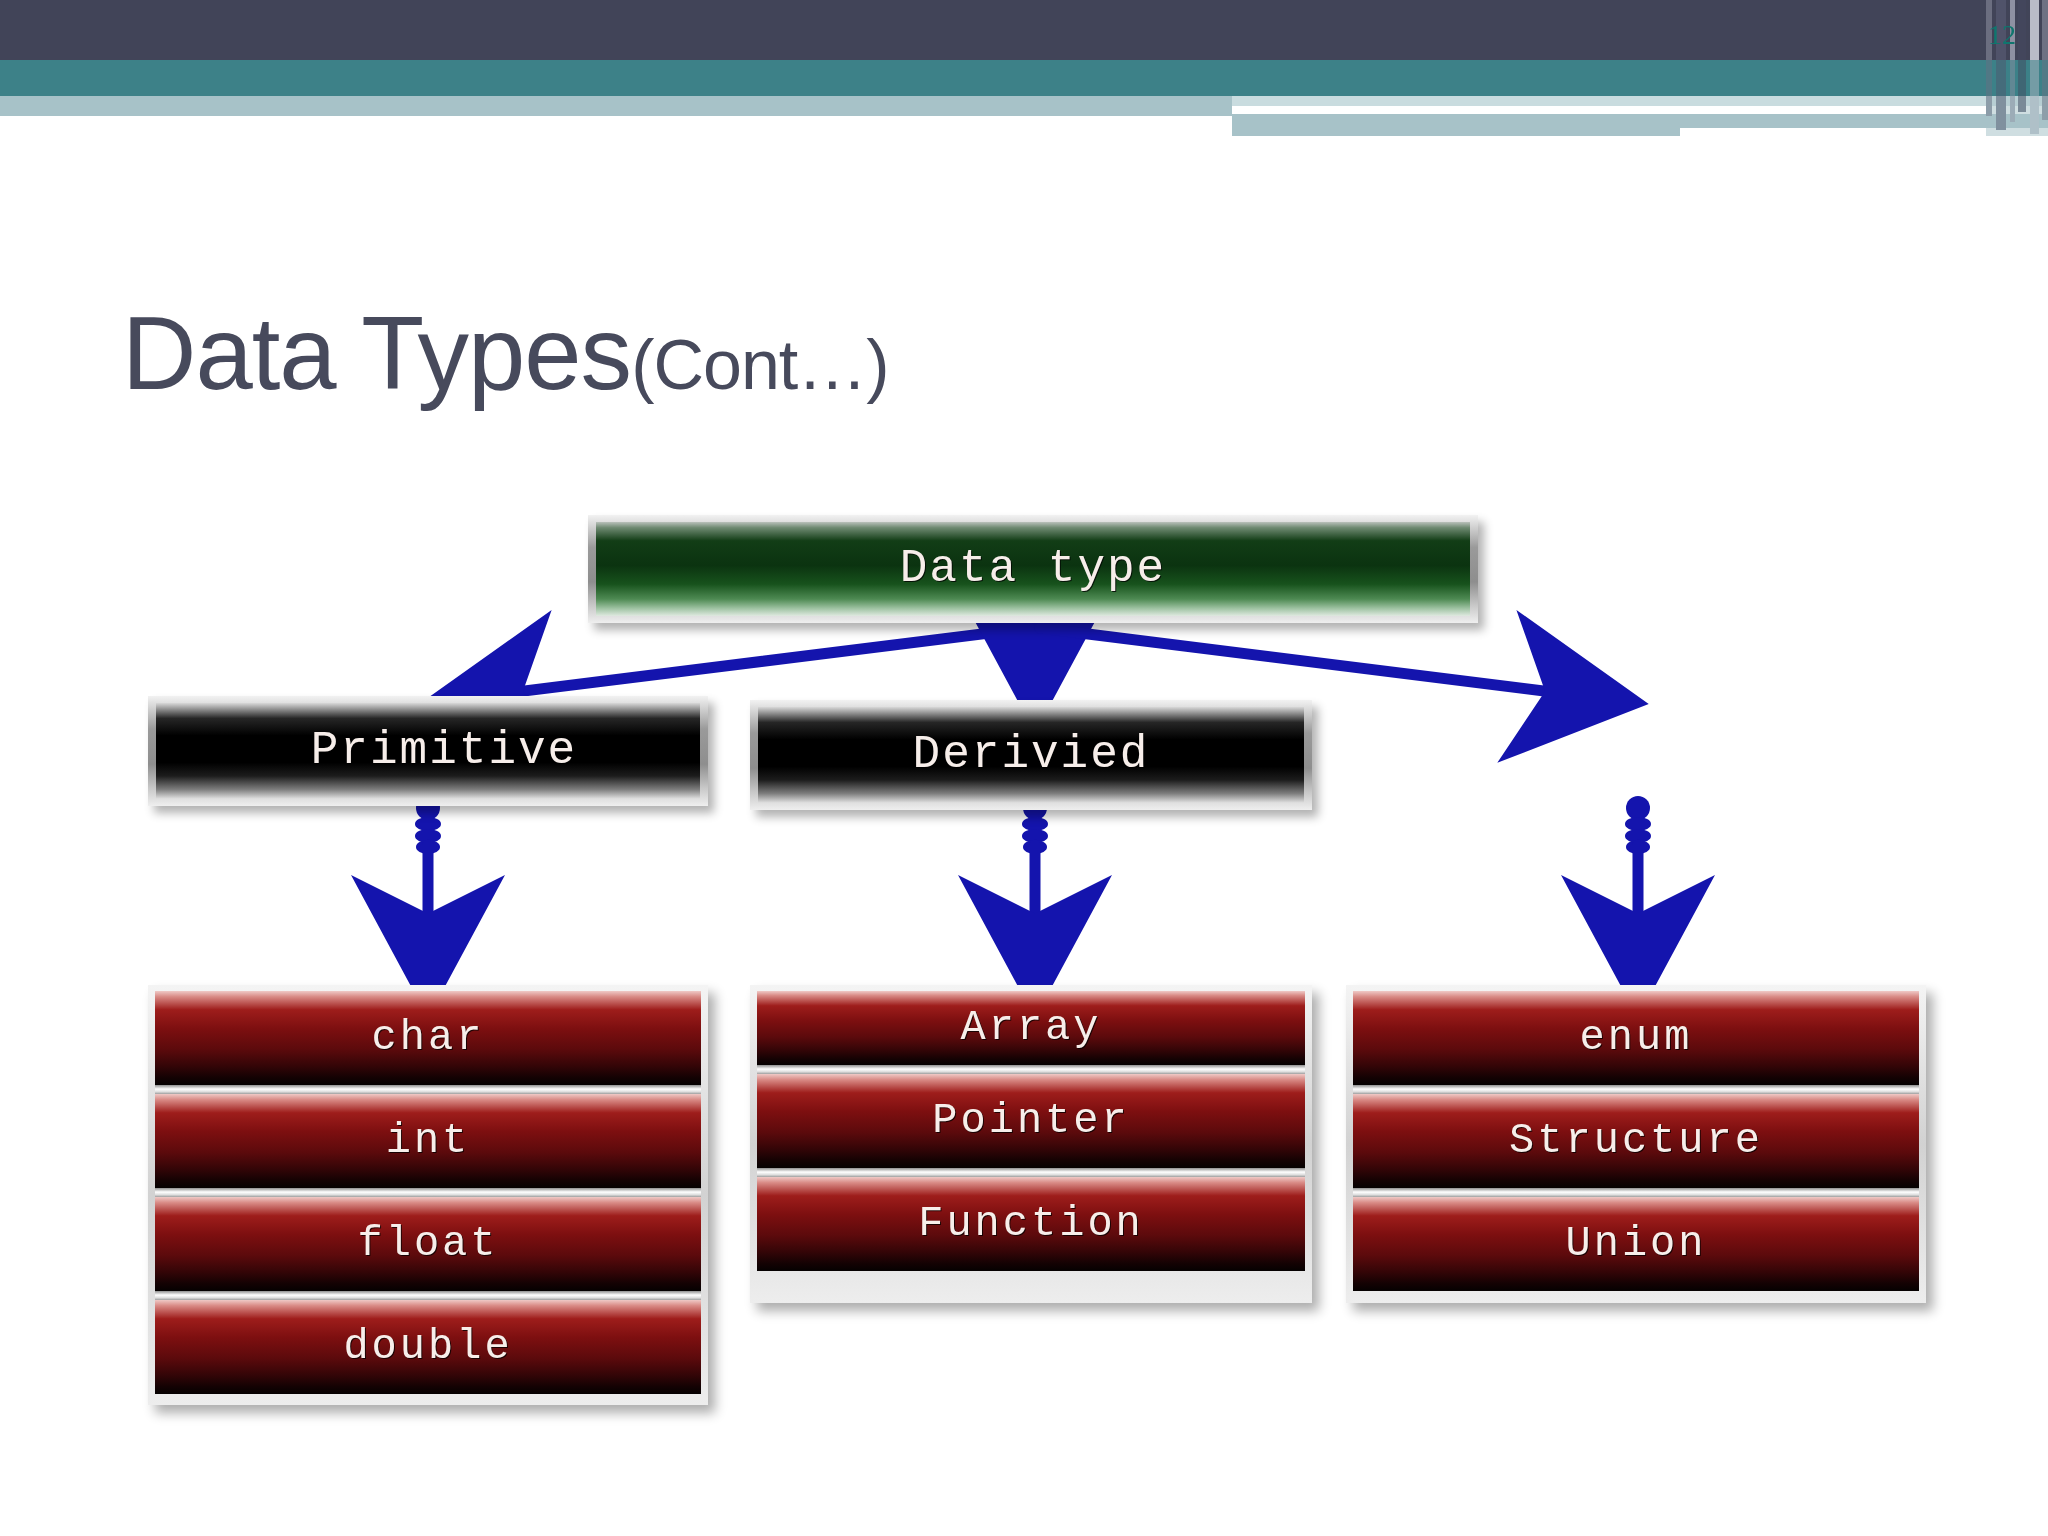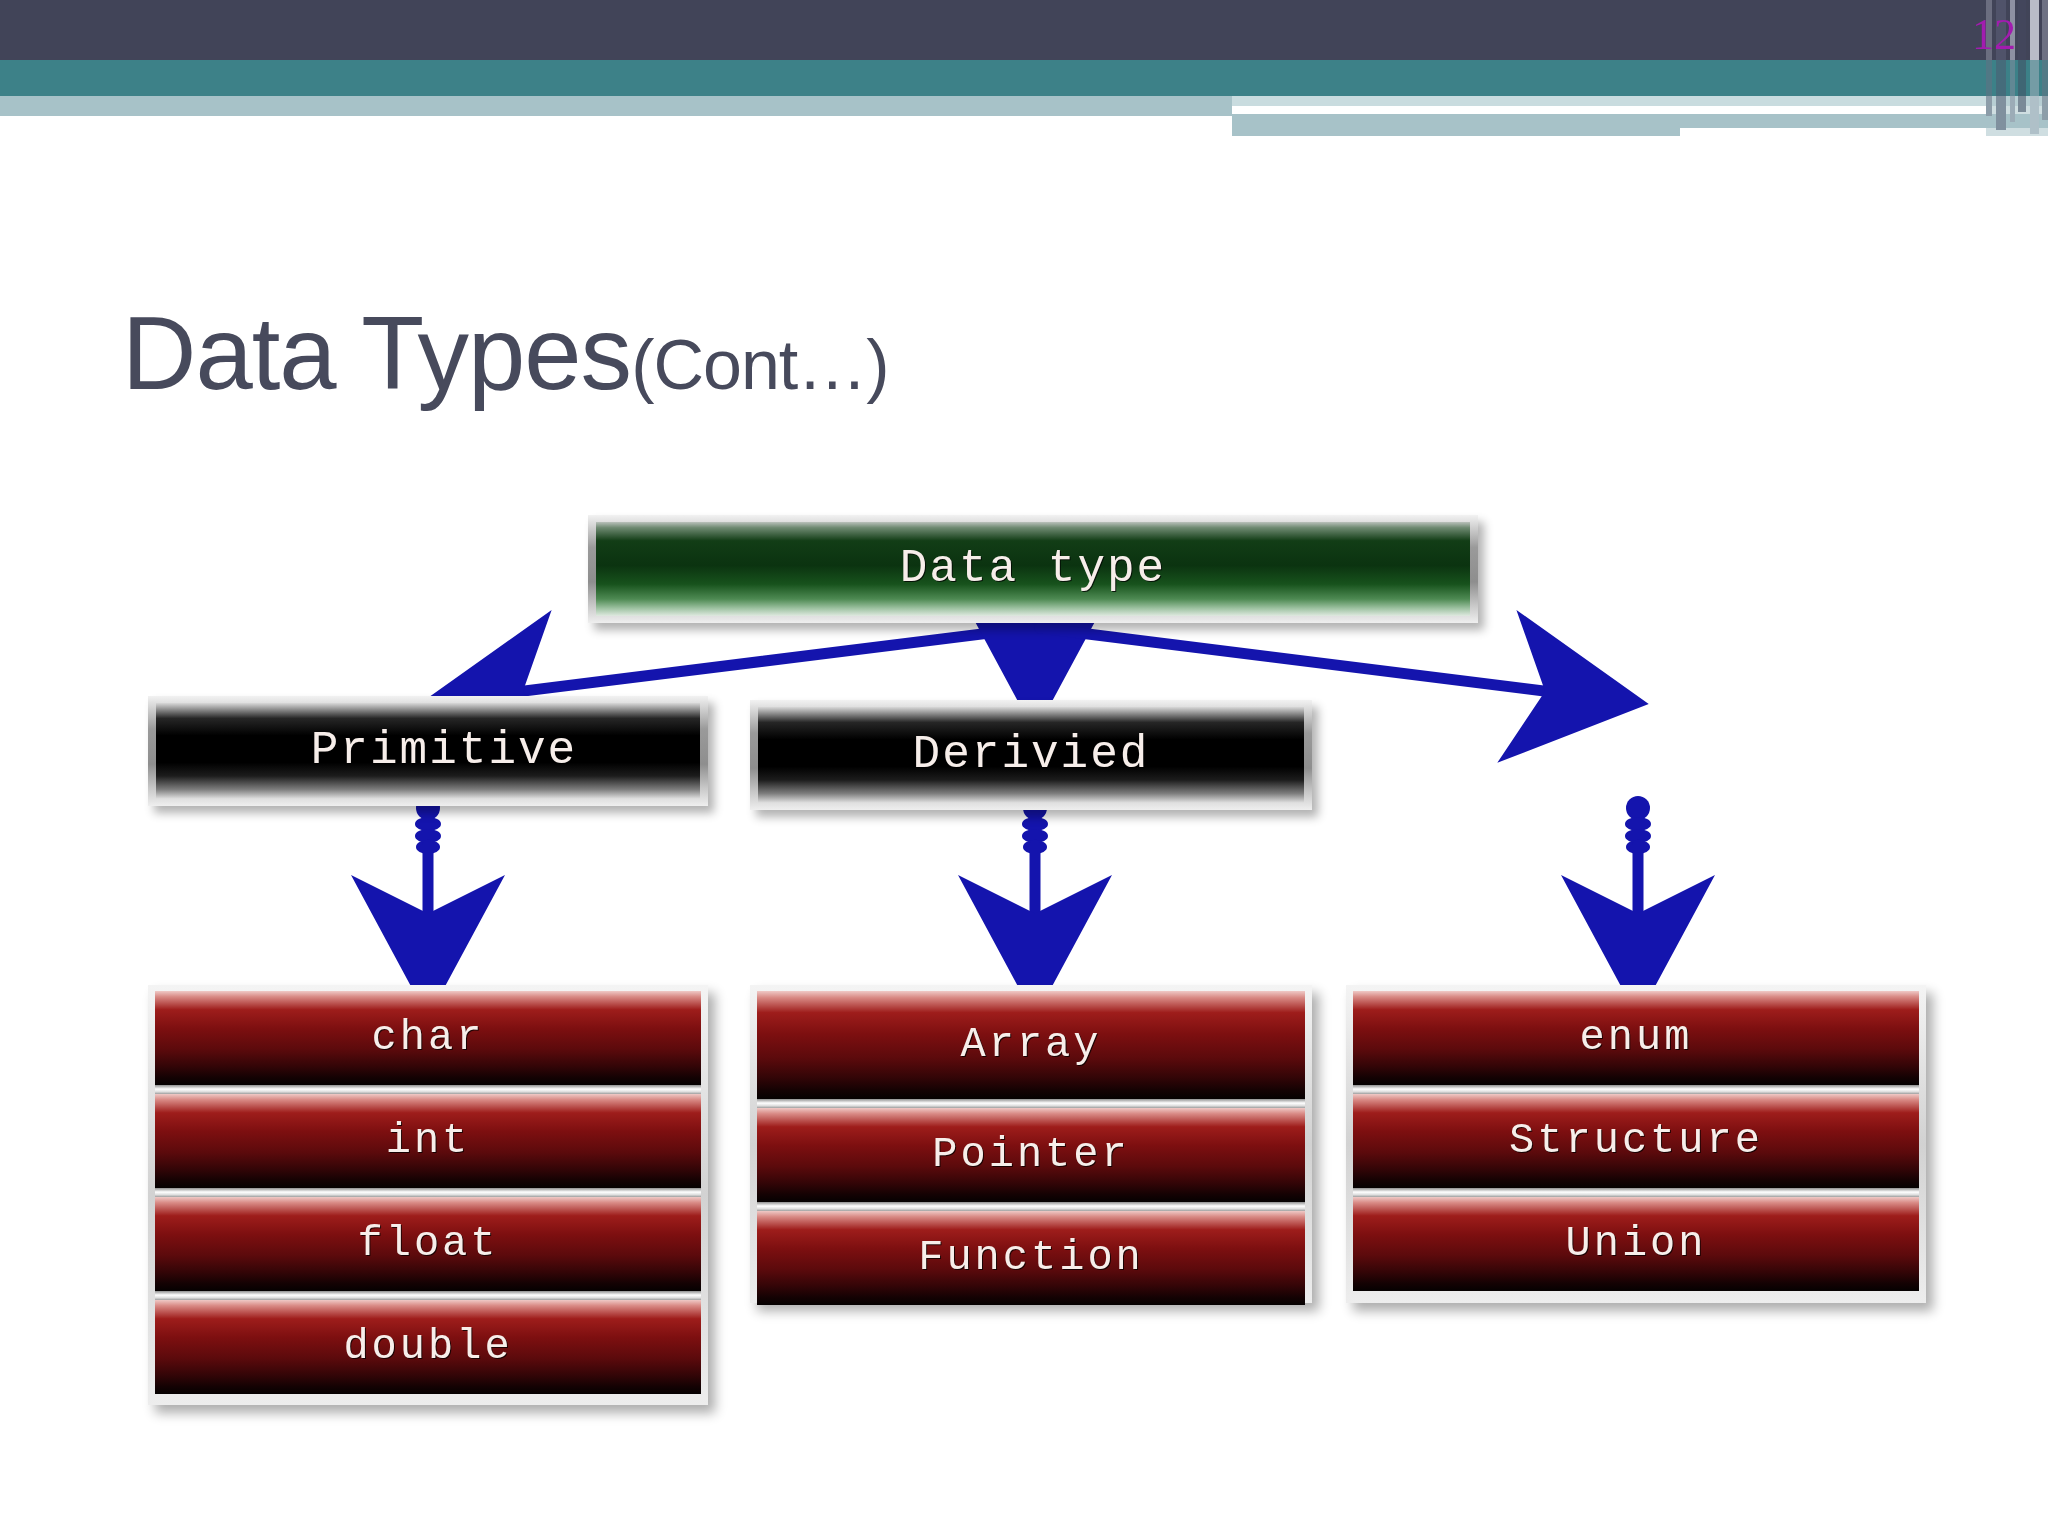--- a/index.html
+++ b/index.html
@@ -41,23 +41,23 @@
   }
   .hdr-lgray5{
     position:absolute;left:1680px;top:128px;width:368px;height:14px;
     background:#ffffff;
   }
 
   
   .vstripe{position:absolute;top:0;}
   #page-number{
     position:absolute;right:32px;top:18px;
-    color:#a21caf;
+    color:#0f766e;
     font-family:"Liberation Serif", serif;
-    font-size:44px;
+    font-size:28px;
     line-height:34px;
     letter-spacing:0px;
     z-index:9;
   }
 
   
   #page-title{
     position:absolute;left:122px;top:302px;
     color:#474a5c;
     white-space:nowrap;
@@ -260,21 +260,21 @@
     <div class="leaf-row fill-red" style="height:94px;">
       <span class="node leaf-text" style="position:static;">float</span>
     </div>
     <div class="leaf-sep"></div>
     <div class="leaf-row fill-red" style="height:94px;">
       <span class="node leaf-text" style="position:static;">double</span>
     </div>
   </div>
 
   <div class="leaf-stack" style="left:750px;top:985px;width:562px;height:318px;">
-    <div class="leaf-row fill-red" style="height:108px;">
+    <div class="leaf-row fill-red" style="height:74px;">
       <span class="node leaf-text" style="position:static;">Array</span>
     </div>
     <div class="leaf-sep"></div>
     <div class="leaf-row fill-red" style="height:94px;">
       <span class="node leaf-text" style="position:static;">Pointer</span>
     </div>
     <div class="leaf-sep"></div>
     <div class="leaf-row fill-red" style="height:94px;">
       <span class="node leaf-text" style="position:static;">Function</span>
     </div>

